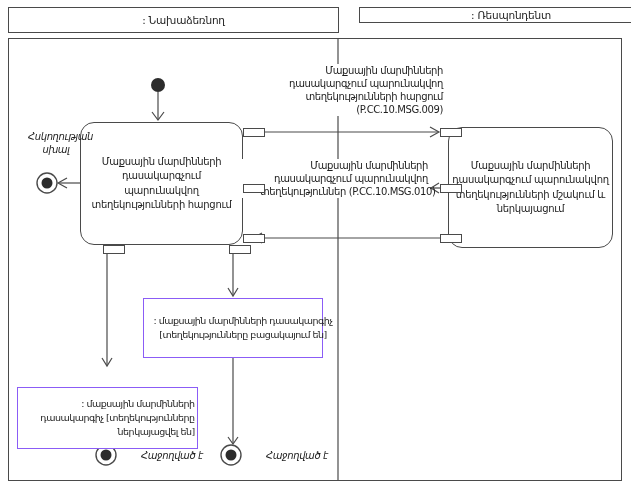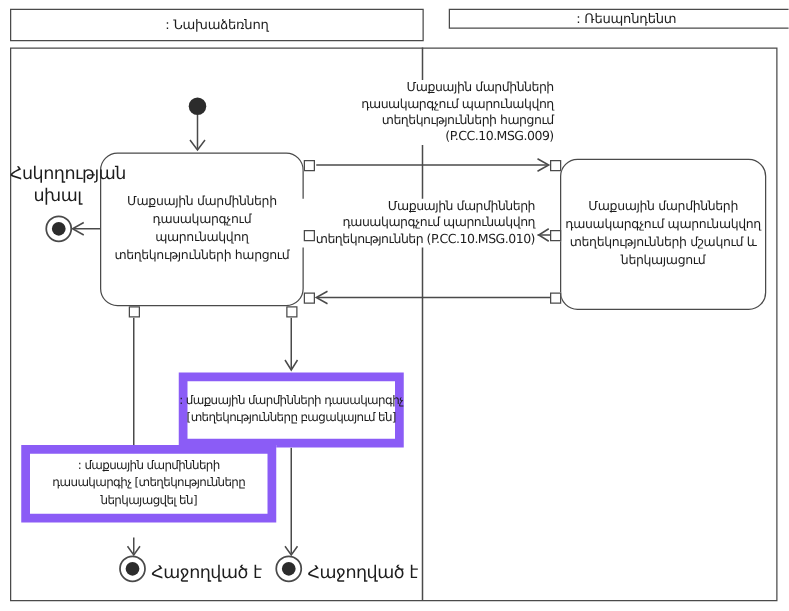--- a/index.html
+++ b/index.html
@@ -1,42 +1,42 @@
 <!DOCTYPE html>
 <html><head>
 <meta charset="utf-8">
 <style>
   html,body{margin:0;padding:0;background:#fff;}
   .stage{
     position:relative;width:631px;height:489px;background:#ffffff;
     font-family:"DejaVu Sans",sans-serif;color:#1d1d1d;overflow:hidden;
   }
-  .abs{position:absolute;box-sizing:border-box;}
+  .abs{position:absolute;box-sizing:border-box;padding-left:20px;}
   .frame{border:1px solid #4a4a4a;background:transparent;}
   .hdr{
     border:1px solid #4a4a4a;display:flex;align-items:center;justify-content:center;
     font-size:10.5px;letter-spacing:-0.2px;background:#fff;z-index:2;
   }
   .activity{
     border:1px solid #4a4a4a;border-radius:14px;background:#fff;z-index:2;
     display:flex;align-items:center;justify-content:center;text-align:center;
     font-size:10px;line-height:1.45;letter-spacing:-0.3px;padding:4px 3px;
   }
   .objnode{
-    border:7px solid #8b5cf6;background:#fff;z-index:2;
+    border:1px solid #8b5cf6;background:#fff;z-index:2;
     display:flex;align-items:center;justify-content:center;text-align:center;
     font-size:9.5px;line-height:1.5;letter-spacing:-0.5px;white-space:pre;
   }
   .msglabel{
     z-index:2;background:#fff;text-align:right;font-size:10px;line-height:1.3;
     letter-spacing:-0.4px;white-space:pre;
   }
   .plainlabel{
-    z-index:2;text-align:center;font-size:14px;line-height:1.3;
-    letter-spacing:-0.4px;white-space:pre;
+    z-index:2;text-align:center;font-size:10px;line-height:1.3;
+    letter-spacing:-0.4px;white-space:pre;font-style:italic;
   }
   .pin{
     width:9px;height:9px;border:1px solid #4a4a4a;background:#fff;z-index:3;
   }
   svg.layer{position:absolute;left:0;top:0;z-index:1;}
   svg .ln{stroke:#4a4a4a;stroke-width:1.2;fill:none;}
   svg .ah{stroke:#4a4a4a;stroke-width:1.2;fill:none;}
 </style>
 </head>
 <body>
@@ -134,21 +134,21 @@
 տեղեկությունների հարցում
 (P.CC.10.MSG.009)</div>
   <div class="abs msglabel" style="left:240px;top:159px;width:188px;">Մաքսային մարմինների
 դասակարգչում պարունակվող
 տեղեկություններ (P.CC.10.MSG.010)</div>
 
   <div class="abs objnode" style="left:143px;top:298px;width:180px;height:60px;">
     <span>: մաքսային մարմինների դասակարգիչ
 [տեղեկությունները բացակայում են]</span>
   </div>
-  <div class="abs objnode" style="left:17px;top:356px;width:204px;height:62px;">
+  <div class="abs objnode" style="left:17px;top:387px;width:181px;height:62px;text-align:right;">
     <span>: մաքսային մարմինների
 դասակարգիչ [տեղեկությունները
 ներկայացվել են]</span>
   </div>
 
   <div class="abs plainlabel" style="left:8px;top:130px;width:76px;">Հսկողության
 սխալ</div>
   <div class="abs plainlabel" style="left:121px;top:449px;width:80px;text-align:left;">Հաջողված է</div>
   <div class="abs plainlabel" style="left:246px;top:449px;width:80px;text-align:left;">Հաջողված է</div>
 

